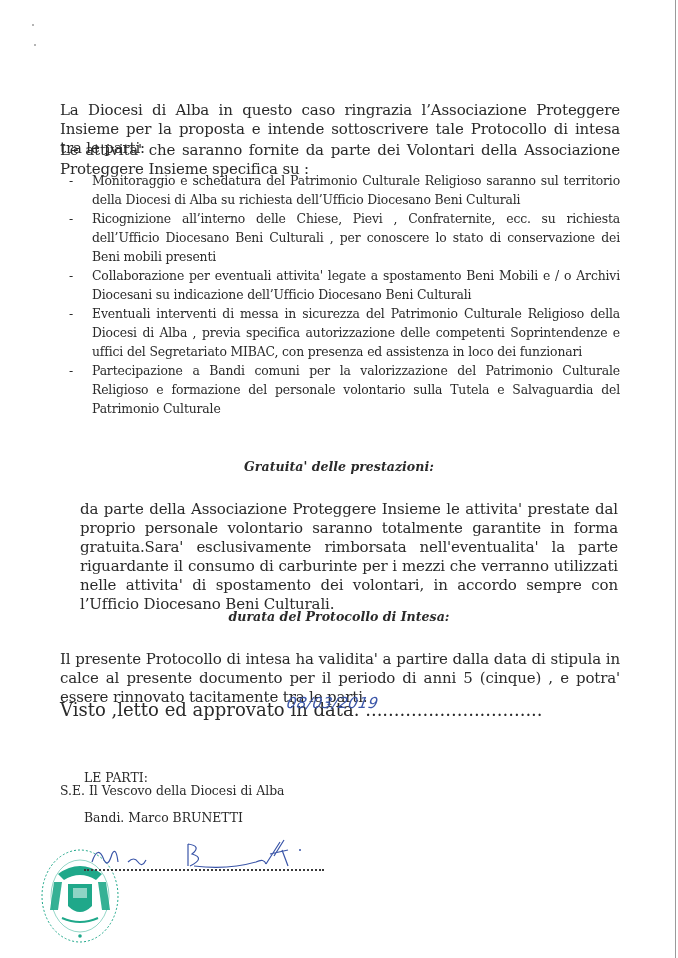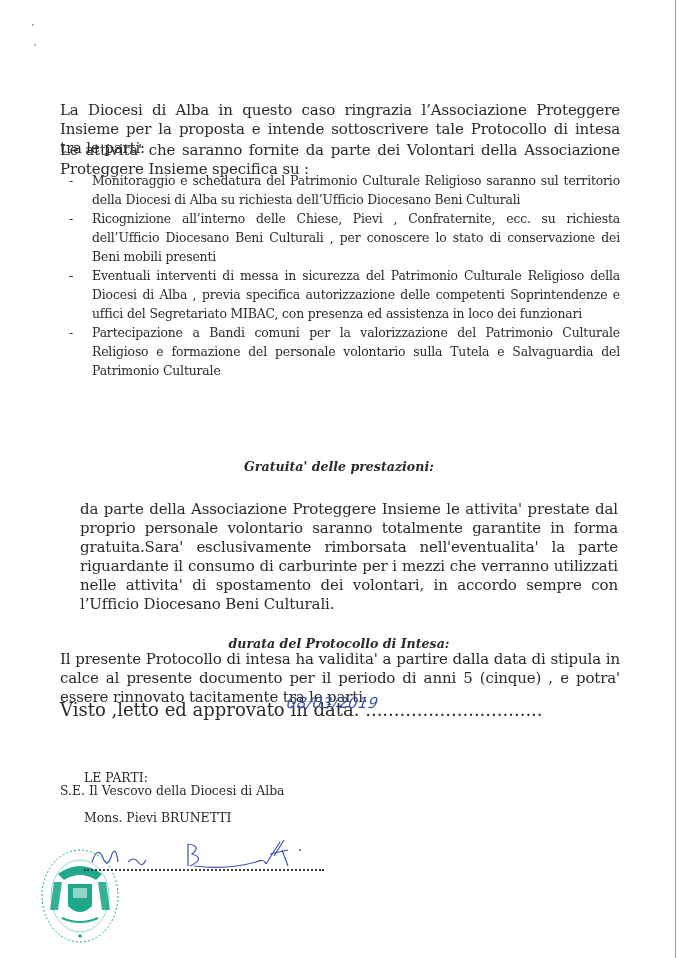--- a/index.html
+++ b/index.html
@@ -22,21 +22,21 @@
       position: relative; padding-left: 32px; font-size: 12.4px; line-height: 19px;
       text-align: justify; text-align-last: left; letter-spacing: -0.15px; margin: 0;
     }
     .bullets li .dash { position: absolute; left: 9px; top: 0; }
     .heading {
       position: absolute; left: 0; width: 678px; text-align: center;
       font-weight: bold; font-style: italic; font-size: 12.6px; line-height: 19px;
     }
     .h1 { top: 457px; }
     .gratuita { left: 80px; top: 485px; width: 538px; }
-    .h2 { top: 634px; }
+    .h2 { top: 607px; }
     .durata { left: 60px; top: 635px; width: 560px; }
     .visto { position: absolute; left: 60px; top: 700px; font-size: 18px; line-height: 19px; white-space: nowrap; }
     .visto .dots { letter-spacing: 0px; }
     .hand-date {
       position: absolute; left: 287px; top: 694px; font-family: "DejaVu Sans", sans-serif;
       font-style: italic; color: #3a55a8; font-size: 15px; letter-spacing: 0.5px; transform: skewX(-10deg);
     }
     .parti-label { position: absolute; left: 84px; top: 768px; font-size: 12.4px; line-height: 19px; text-align: center; }
     .vescovo { position: absolute; left: 60px; top: 781px; font-size: 12.4px; line-height: 19px; }
     .monsignore { position: absolute; left: 84px; top: 808px; font-size: 12.4px; line-height: 19px; }
@@ -55,40 +55,40 @@
 <div class="margin-dot" style="left:34px;top:44px;"></div>
 
 <div class="page">
 
   <p class="p intro">La Diocesi di Alba in questo caso ringrazia l’Associazione Proteggere Insieme per la proposta e intende sottoscrivere tale Protocollo di intesa tra le parti:</p>
   <p class="p lead">Le attivita' che saranno fornite da parte dei Volontari della Associazione Proteggere Insieme specifica su :</p>
 
   <ul class="bullets">
     <li><span class="dash">-</span><span>Monitoraggio e schedatura del Patrimonio Culturale Religioso saranno sul territorio della Diocesi di Alba su richiesta dell’Ufficio Diocesano Beni Culturali</span></li>
     <li><span class="dash">-</span><span>Ricognizione all’interno delle Chiese, Pievi , Confraternite, ecc. su richiesta dell’Ufficio Diocesano Beni Culturali , per conoscere lo stato di conservazione dei Beni mobili presenti</span></li>
-    <li><span class="dash">-</span></li>
+    <li><span class="dash">-</span><span>Collaborazione per eventuali attivita' legate a spostamento Beni Mobili e / o Archivi Diocesani su indicazione dell’Ufficio Diocesano Beni Culturali</span></li>
     <li><span class="dash">-</span><span>Eventuali interventi di messa in sicurezza del Patrimonio Culturale Religioso della Diocesi di Alba , previa specifica autorizzazione delle competenti Soprintendenze e uffici del Segretariato MIBAC, con presenza ed assistenza in loco dei funzionari</span></li>
     <li><span class="dash">-</span><span>Partecipazione a Bandi comuni per la valorizzazione del Patrimonio Culturale Religioso e formazione del personale volontario sulla Tutela e Salvaguardia del Patrimonio Culturale</span></li>
   </ul>
 
   <div class="heading h1">Gratuita' delle prestazioni:</div>
   <p class="p gratuita">da parte della Associazione Proteggere Insieme le attivita' prestate dal proprio personale volontario saranno totalmente garantite in forma gratuita.Sara' esclusivamente rimborsata nell'eventualita' la parte riguardante il consumo di carburinte per i mezzi che verranno utilizzati nelle attivita' di spostamento dei volontari, in accordo sempre con l’Ufficio Diocesano Beni Culturali.</p>
 
   <div class="heading h2">durata del Protocollo di Intesa:</div>
   <p class="p durata">Il presente Protocollo di intesa ha validita' a partire dalla data di stipula in calce al presente documento per il periodo di anni 5 (cinque) , e potra' essere rinnovato tacitamente tra le parti.</p>
 
   <div class="visto">
     <span>Visto ,letto ed approvato in data.</span>
     <span class="dots">...............................</span>
   </div>
   <div class="hand-date">08/03/2019</div>
 
   <div class="parti-label">LE PARTI:</div>
   <div class="vescovo">S.E. Il Vescovo della Diocesi di Alba</div>
-  <div class="monsignore">Mons. Pievi BRUNETTI</div>
+  <div class="monsignore">Bandi. Marco BRUNETTI</div>
 
   <svg class="seal" viewBox="0 0 88 108">
     <ellipse cx="44" cy="56" rx="38" ry="46" fill="none" stroke="#1fa88a" stroke-width="1" stroke-dasharray="2 2"></ellipse>
     <ellipse cx="44" cy="56" rx="29" ry="36" fill="none" stroke="#1fa88a" stroke-width="0.8" opacity="0.6"></ellipse>
     <path d="M22 34 Q44 18 66 34 L60 40 Q44 30 28 40 Z" fill="#1fa88a"></path>
     <path d="M18 42 L26 42 L22 70 L14 70 Z" fill="#1fa88a" opacity="0.9"></path>
     <path d="M62 42 L70 42 L74 70 L66 70 Z" fill="#1fa88a" opacity="0.9"></path>
     <path d="M32 44 L56 44 L56 66 Q44 78 32 66 Z" fill="#1fa88a"></path>
     <rect x="37" y="48" width="14" height="10" fill="#ffffff" opacity="0.5"></rect>
     <path d="M26 78 Q44 86 62 78" fill="none" stroke="#1fa88a" stroke-width="2"></path>

